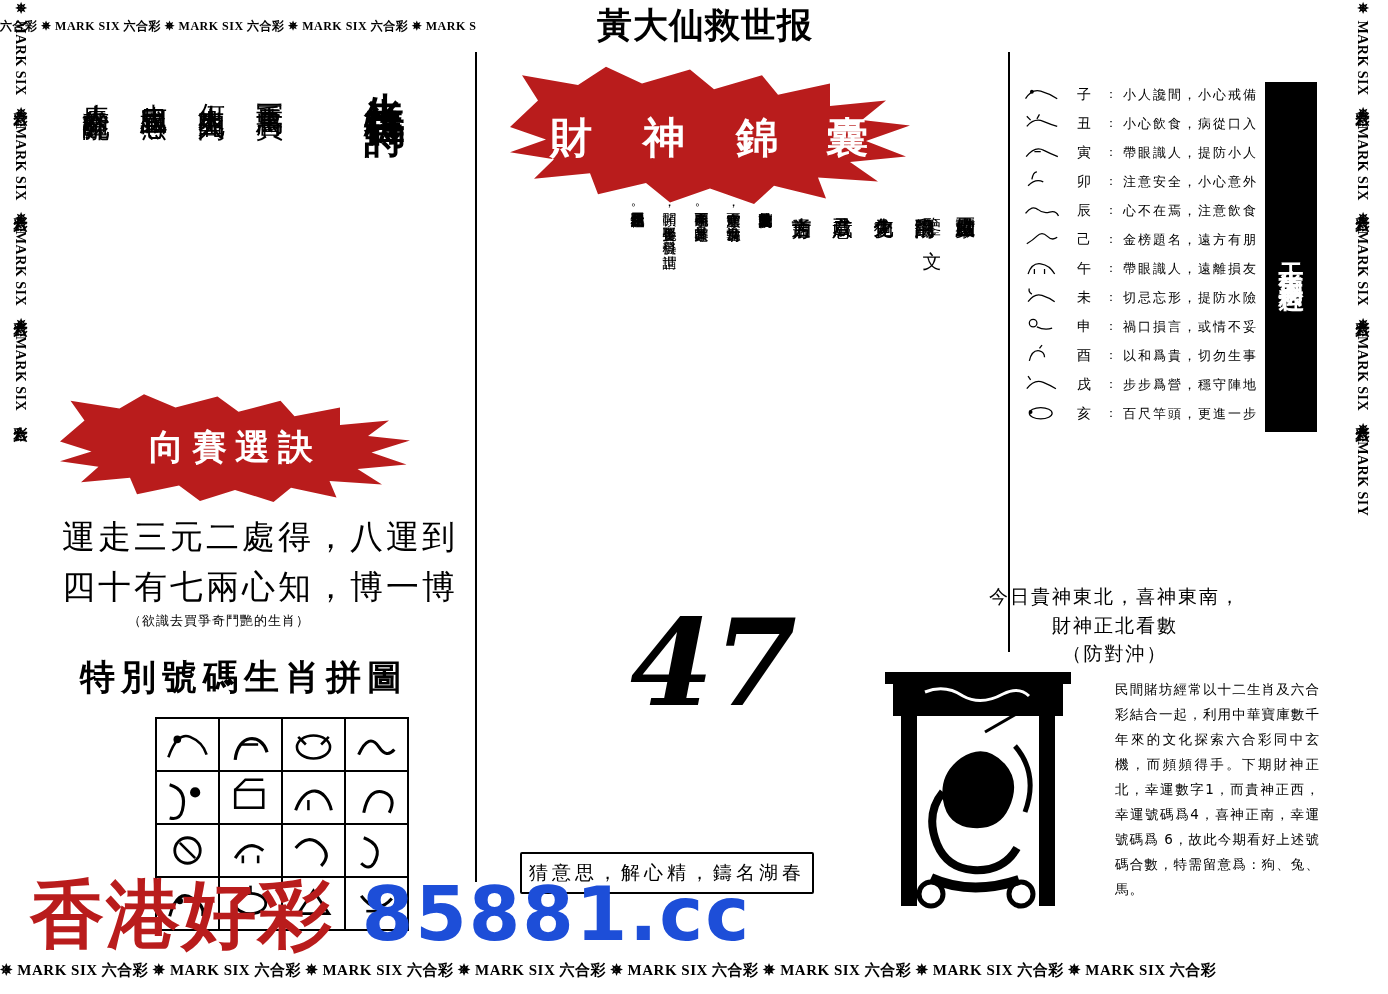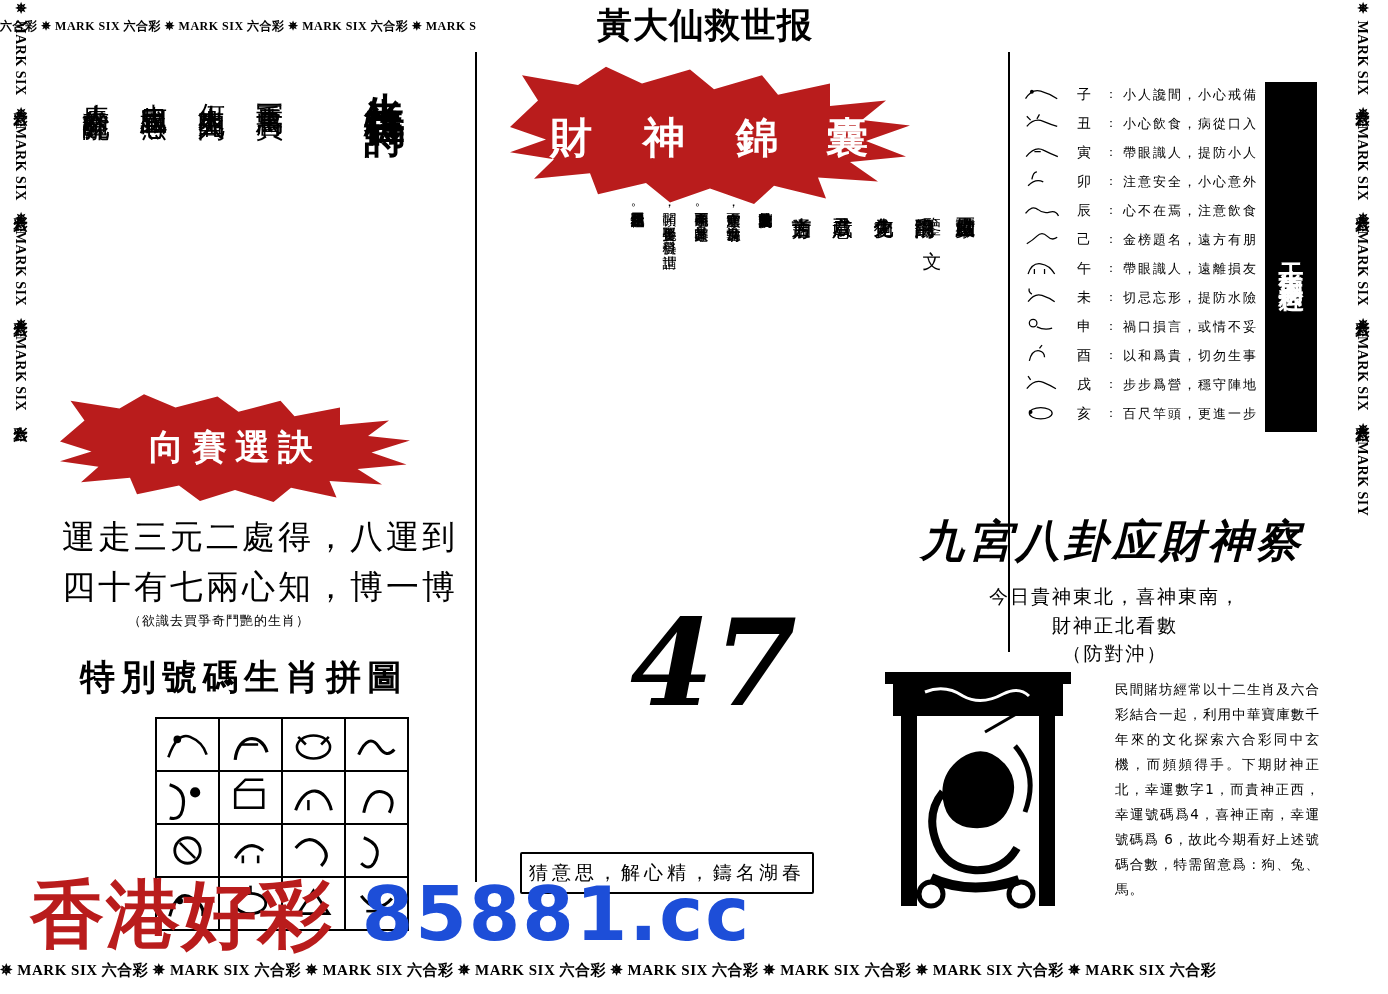--- a/index.html
+++ b/index.html
@@ -326,21 +326,20 @@
                 <circle cx="12" cy="15" r="3"></circle>
               </svg></td>
         <td class="name">亥</td>
         <td class="sep">：</td>
         <td class="txt">百尺竿頭，更進一步</td>
       </tr>
     </tbody>
       </table>
   </div>
 
-  <div class="brush" style="left:880px;top:460px;font-style:italic;letter-spacing:4px;">九宮八卦应財神察</div>
 
   <div class="centered-lines" style="left:905px;top:530px;width:340px;">
     <div>今日貴神東北，喜神東南，</div>
     <div>財神正北看數</div>
     <div>（防對沖）</div>
   </div>
 
   <div style="position:absolute;left:825px;top:620px;width:230px;height:250px;">
     <svg viewBox="0 0 230 250" width="230" height="250">
       <rect x="28" y="10" width="170" height="34" fill="#000"></rect>

